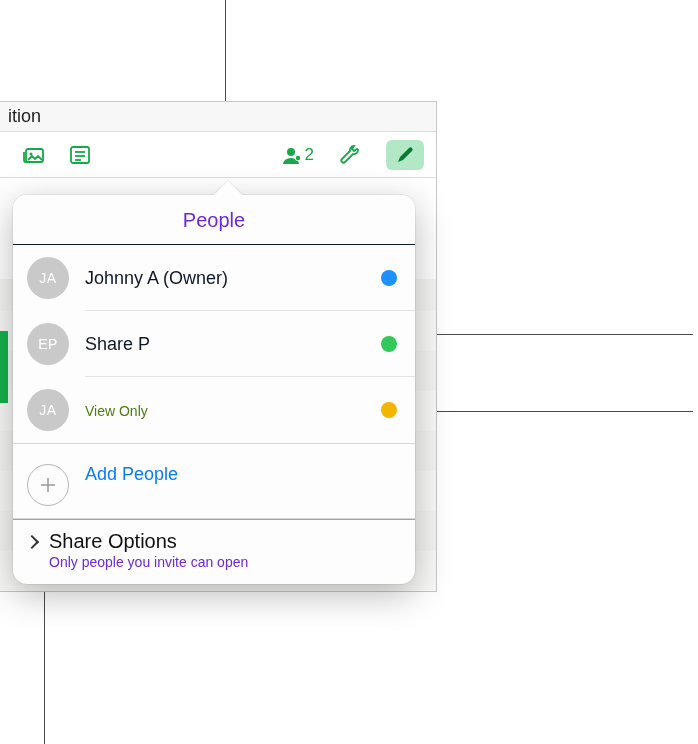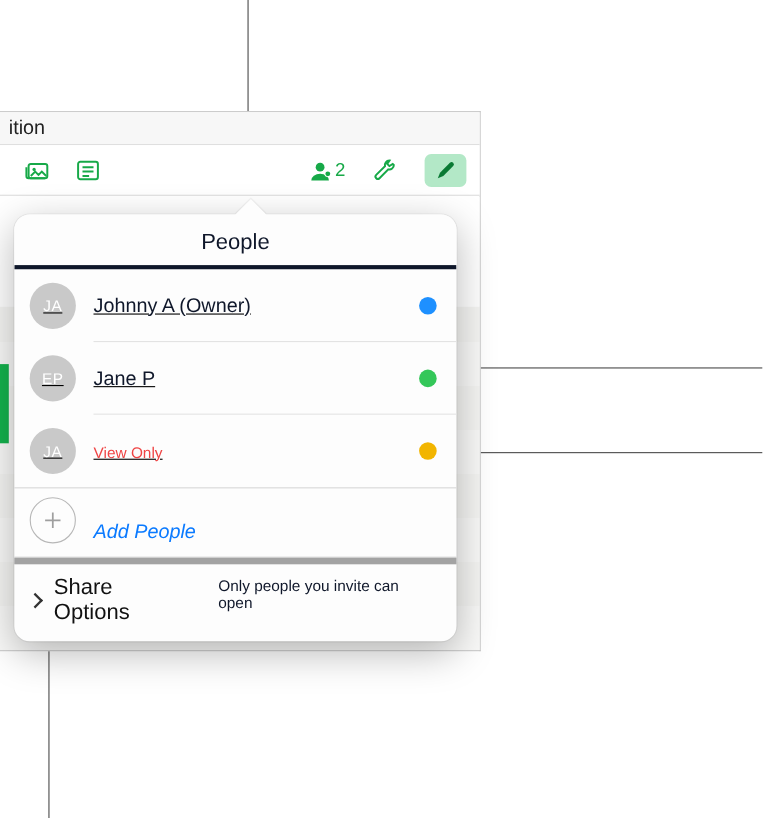--- a/index.html
+++ b/index.html
@@ -66,22 +66,22 @@
     background: #fdfdfd;
     transform: rotate(45deg);
     box-shadow: -1px -1px 1px rgba(0,0,0,0.06);
   }
   .pop-header {
     text-align: center;
     font-size: 20px;
     height: 50px;
     line-height: 50px;
     font-weight: 400;
-    color: #0f172a;
-    border-bottom: 4px solid #0f172a;
+    color: #6d28d9;
+    border-bottom: 1px solid #0f172a;
     position:relative;
     z-index:1;
     background:#fdfdfd;
     border-top-left-radius:14px;
     border-top-right-radius:14px;
   }
   .list { list-style:none; }
   .row {
     display:flex; align-items:center;
     padding: 12px 18px 12px 14px;
@@ -101,44 +101,44 @@
     width: 42px; height: 42px; border-radius: 50%;
     background: #c9c9c9;
     color: #fff;
     display:flex; align-items:center; justify-content:center;
     font-size: 14px; letter-spacing: 0.5px;
     margin-right: 16px;
     flex-shrink:0;
   }
   .person-info { display:flex; flex-direction:column; flex:1; }
   .person-name { font-size: 18px; color:#0f172a; }
-  .person-sub { font-size: 14px; color:#ef4444; margin-top:1px;}
+  .person-sub { font-size: 14px; color:#4d7c0f; margin-top:1px;}
   .dot { width: 16px; height:16px; border-radius:50%; flex-shrink:0; }
-  .addrow { display:flex; align-items:flex-end; padding: 8px 18px 12px 14px; min-height:60px; border-top:1px solid #d6d6d6; border-bottom:1px solid #d6d6d6;font-style:italic; }
+  .addrow { display:flex; align-items:flex-start; padding: 20px 18px 12px 14px; min-height:60px; border-top:1px solid #d6d6d6; border-bottom:1px solid #d6d6d6; }
   .addcircle {
     width:42px; height:42px; border-radius:50%;
     border: 1.5px solid #b7b7b7;
     display:flex; align-items:center;justify-content:center;
     margin-right:16px;
     color:#9f9f9f;
     flex-shrink:0;
   }
   .addlabel { font-size:18px; color:#0a7aff; }
   .share-opts {
-    display:flex; 
+    display:flex; flex-direction:column;
     padding: 10px 18px 14px 14px;
-    border-top:6px solid #a3a3a3;
+    border-top:1px solid #a3a3a3;
   }
   .share-top { display:flex; align-items:center; gap:8px; }
   .chev { width:10px; height:10px; border-right:2px solid #333; border-top:2px solid #333; transform: rotate(45deg); margin-right:4px;}
   .share-title { font-size:20px; color:#111; }
-  .share-sub { font-size:14px; color:#0f172a; margin-left:22px; margin-top:1px;}
-
-  
-  .row { border-bottom:none;text-decoration:underline; }
+  .share-sub { font-size:14px; color:#6d28d9; margin-left:22px; margin-top:1px;}
+
+  
+  .row { border-bottom:none; }
 </style>
 </head>
 <body>
 
 <div class="stage">
 
   <div class="leader-v-top"></div>
   <div class="leader-h-1"></div>
   <div class="leader-h-2"></div>
   <div class="leader-v-bot"></div>
@@ -198,21 +198,21 @@
       <li class="row">
         <div class="avatar">JA</div>
         <div class="person-info">
           <span class="person-name">Johnny A (Owner)</span>
         </div>
         <span class="dot" style="background:#1e90ff"></span>
       </li>
       <li class="row">
         <div class="avatar">EP</div>
         <div class="person-info">
-          <span class="person-name">Jane P</span>
+          <span class="person-name">Share P</span>
         </div>
         <span class="dot" style="background:#34c759"></span>
       </li>
       <li class="row full-sep">
         <div class="avatar">JA</div>
         <div class="person-info">
           <span class="person-sub">View Only</span>
         </div>
         <span class="dot" style="background:#f2b500"></span>
       </li>

